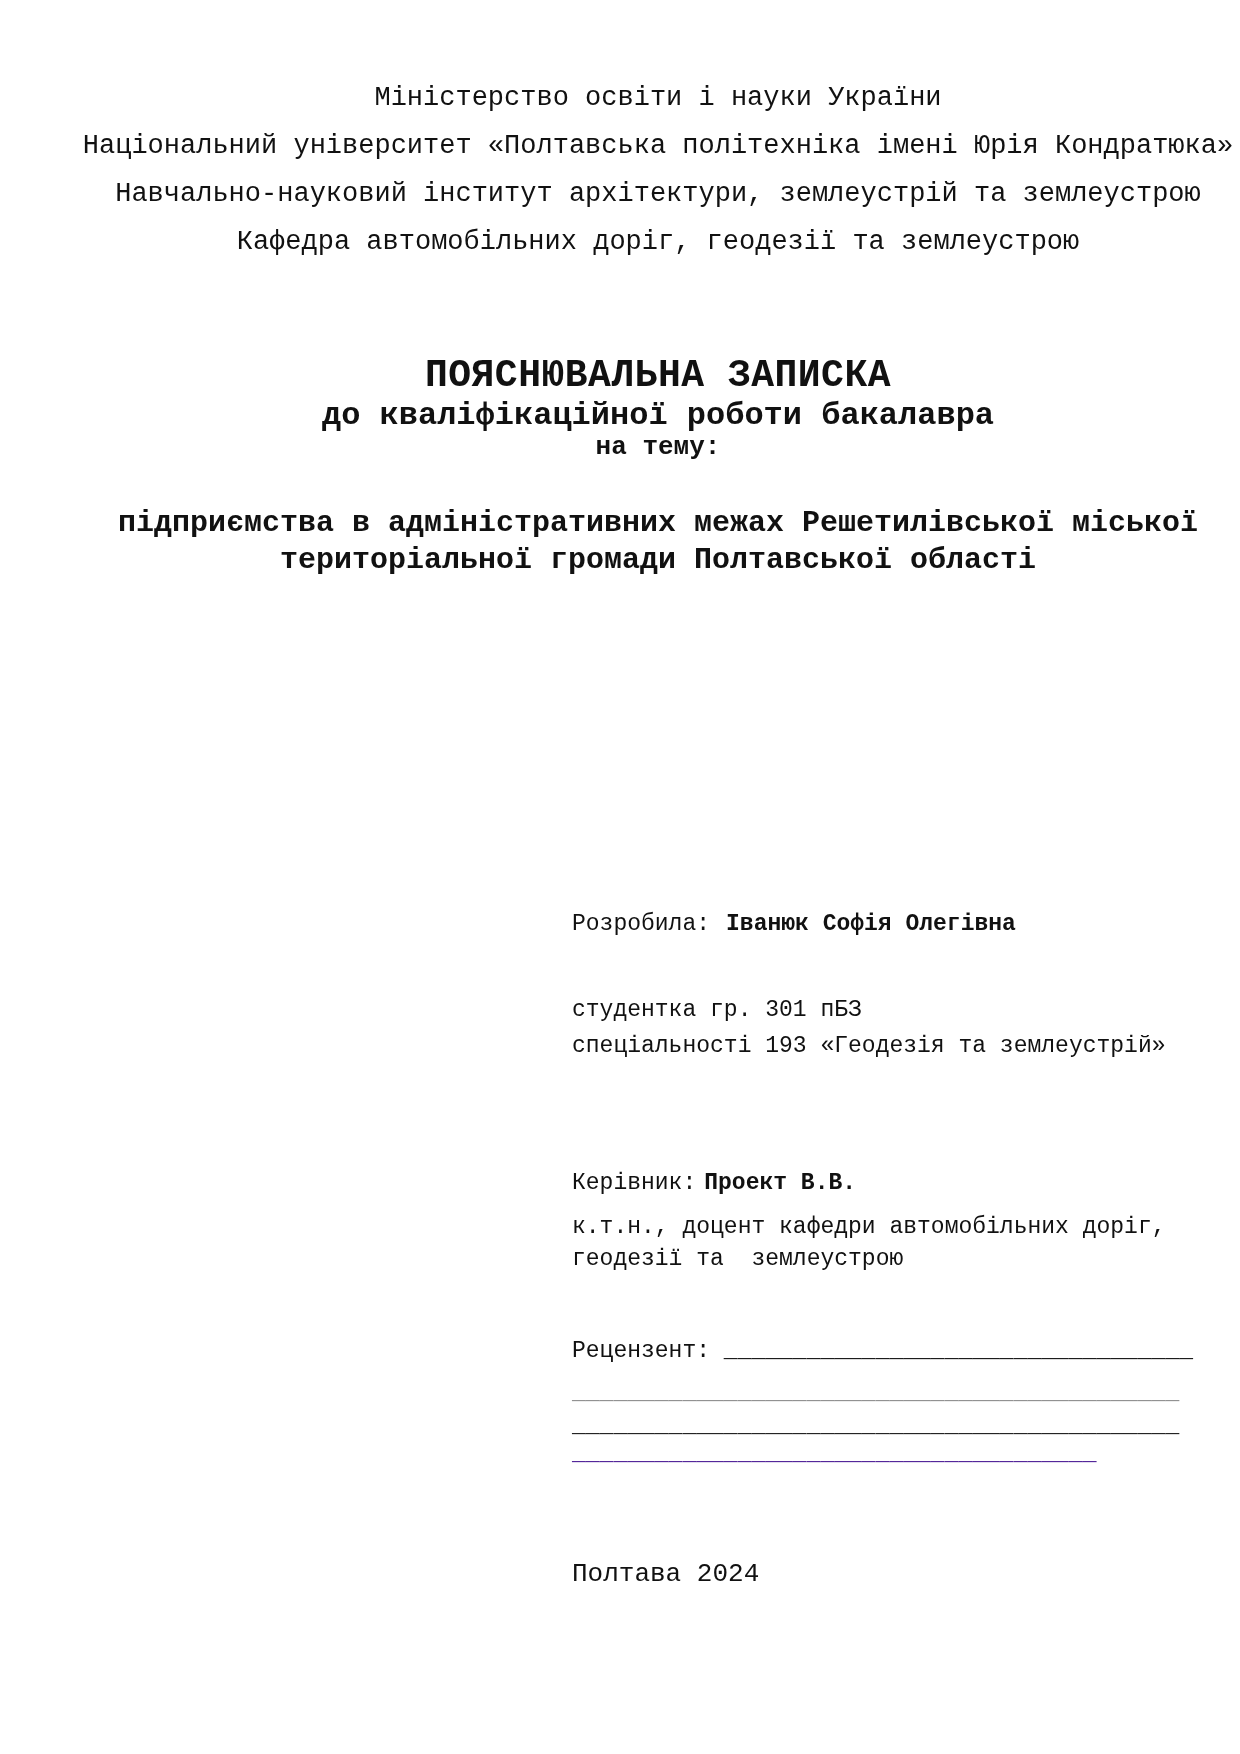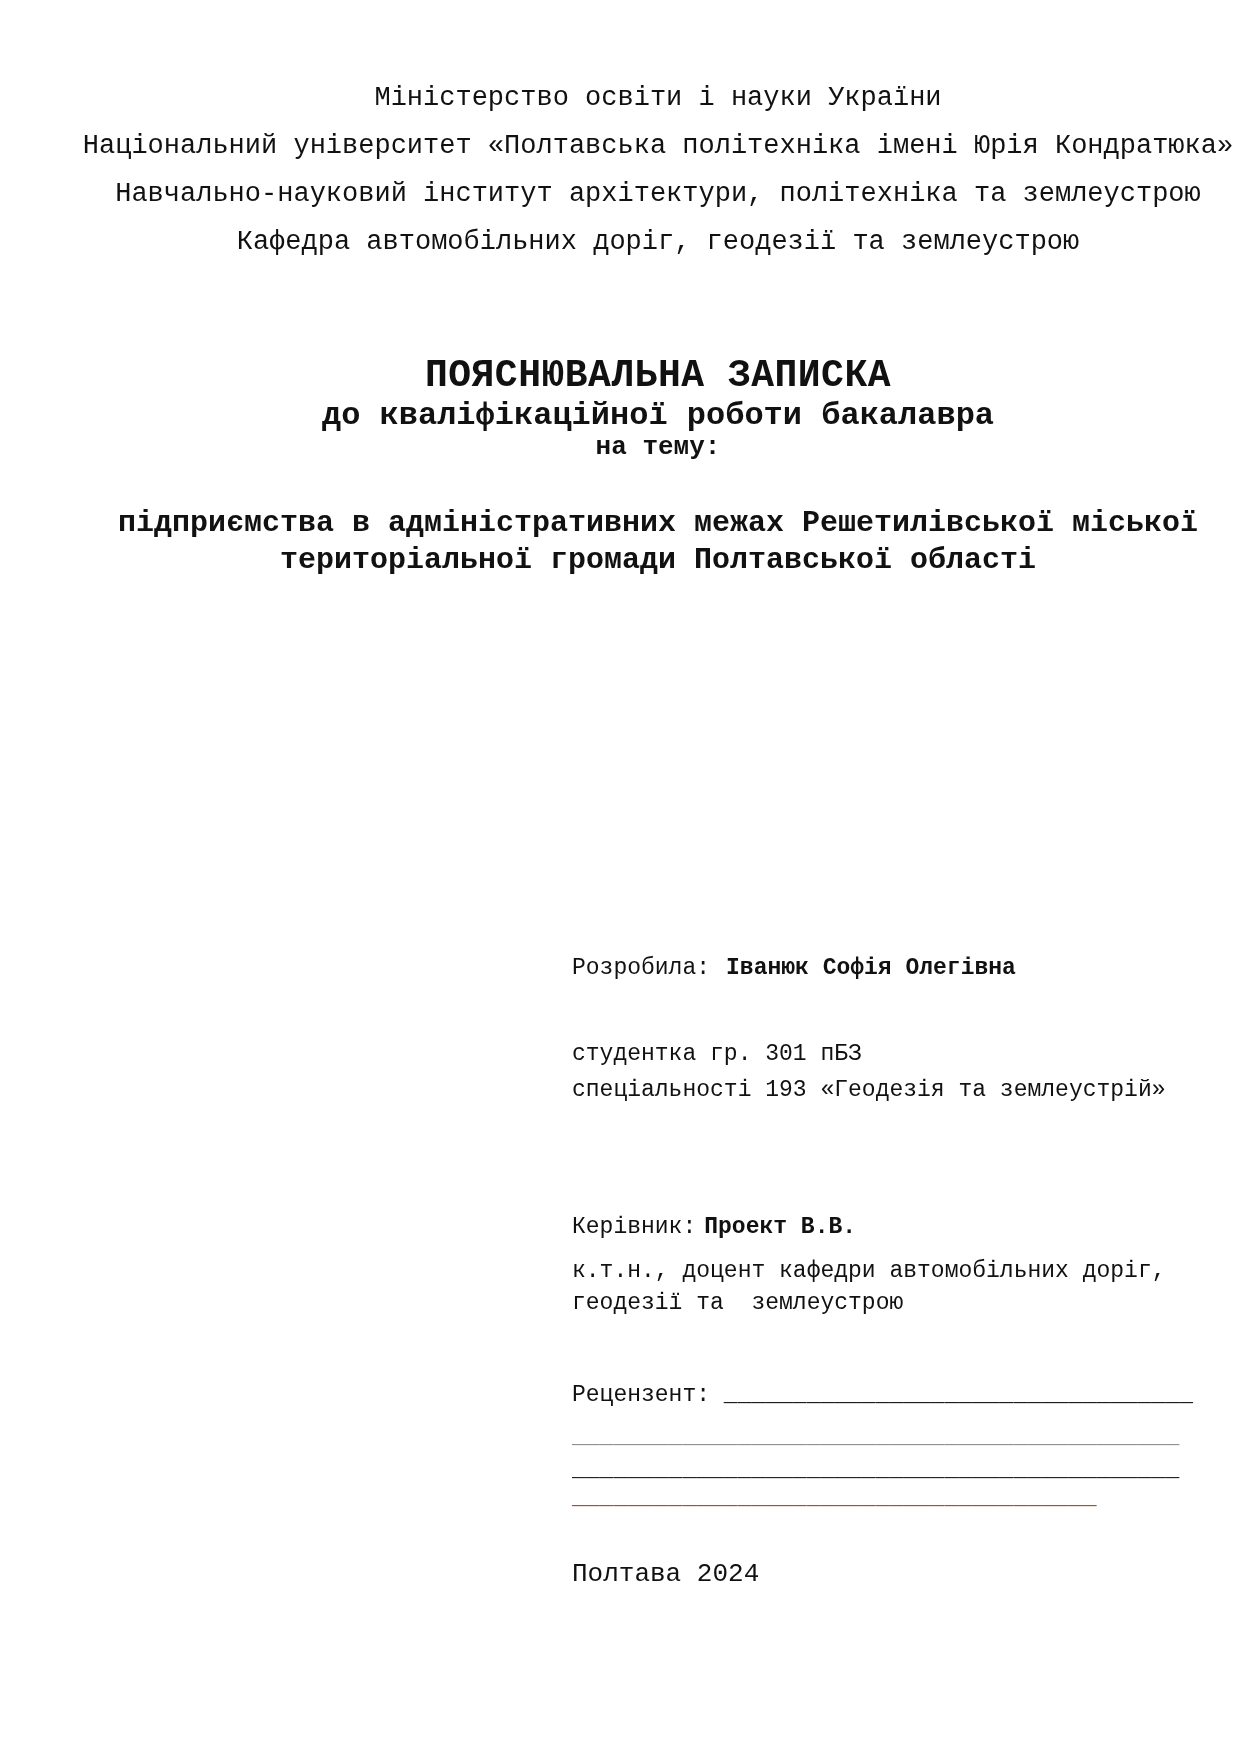--- a/index.html
+++ b/index.html
@@ -50,54 +50,53 @@
     font-size: 30px;
     line-height: 37px;
     font-weight: bold;
   }
   .credit-line {
     position: absolute;
     left: 572px;
     font-size: 23px;
     line-height: 30px;
     white-space: pre;
-    margin-top: 44px;
   }
   .bold { font-weight: bold; }
   .name-gap { display: inline-block; width: 16px; }
   .small-gap { display: inline-block; width: 8px; }
   .pos-developer   { top: 909px; }
   .pos-student     { top: 995px; }
   .pos-specialty   { top: 1031px; }
   .pos-supervisor  { top: 1168px; }
   .pos-degree1     { top: 1212px; }
   .pos-degree2     { top: 1244px; }
   .pos-reviewer    { top: 1336px; }
   .pos-sig1        { top: 1378px; color: #8f8f8f; }
   .pos-sig2        { top: 1411px; color: #1a1a1a; }
-  .pos-sig3        { top: 1439px; color: #c2410c; }
+  .pos-sig3        { top: 1439px; color: #4c1d95; }
   .reviewer-underline { font-weight: bold; text-align: center; }
   .footer-city {
     position: absolute;
     left: 572px;
     top: 1558px;
     font-size: 26px;
     line-height: 32px;
     white-space: pre;
   }
 </style>
 </head>
 <body>
 
 <div class="page">
 
   <div class="centered-col org-header">
     <div>Міністерство освіти і науки України</div>
     <div>Національний університет «Полтавська політехніка імені Юрія Кондратюка»</div>
-    <div>Навчально-науковий інститут архітектури, політехніка та землеустрою</div>
+    <div>Навчально-науковий інститут архітектури, землеустрій та землеустрою</div>
     <div>Кафедра автомобільних доріг, геодезії та землеустрою</div>
   </div>
 
   <div class="centered-col doc-heading-main">ПОЯСНЮВАЛЬНА ЗАПИСКА</div>
   <div class="centered-col doc-heading-sub">до кваліфікаційної роботи бакалавра</div>
   <div class="centered-col doc-heading-theme">на тему:</div>
 
   <div class="centered-col thesis-title">
     <div>підприємства в адміністративних межах Решетилівської міської</div>
     <div>територіальної громади Полтавської області</div>

